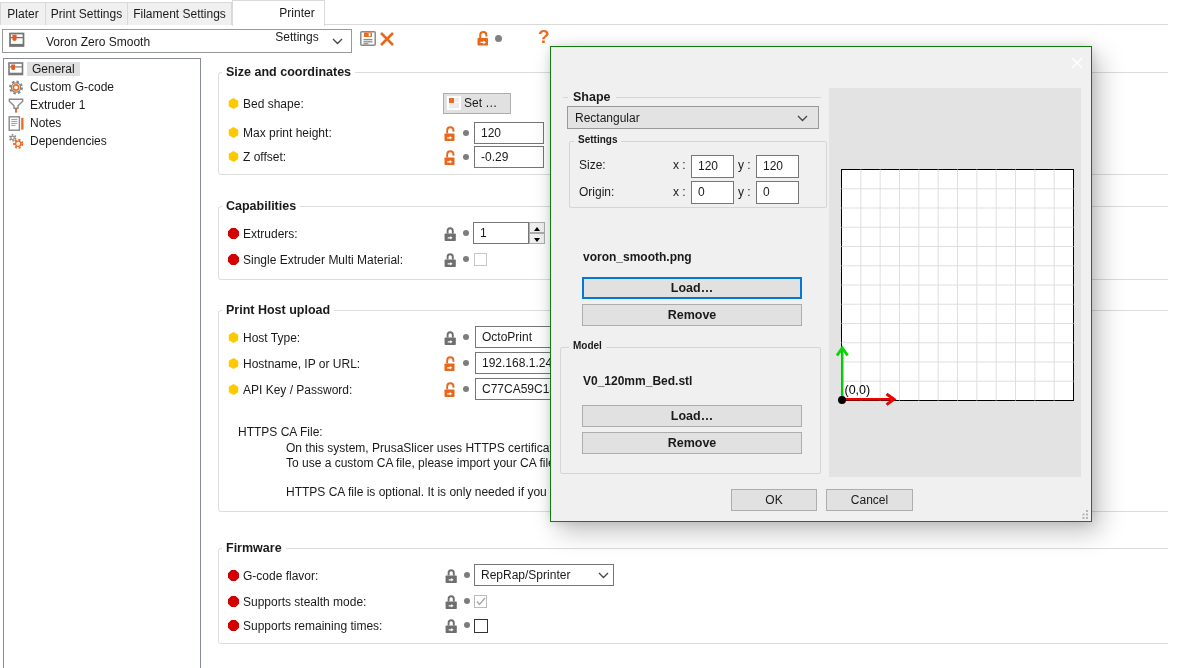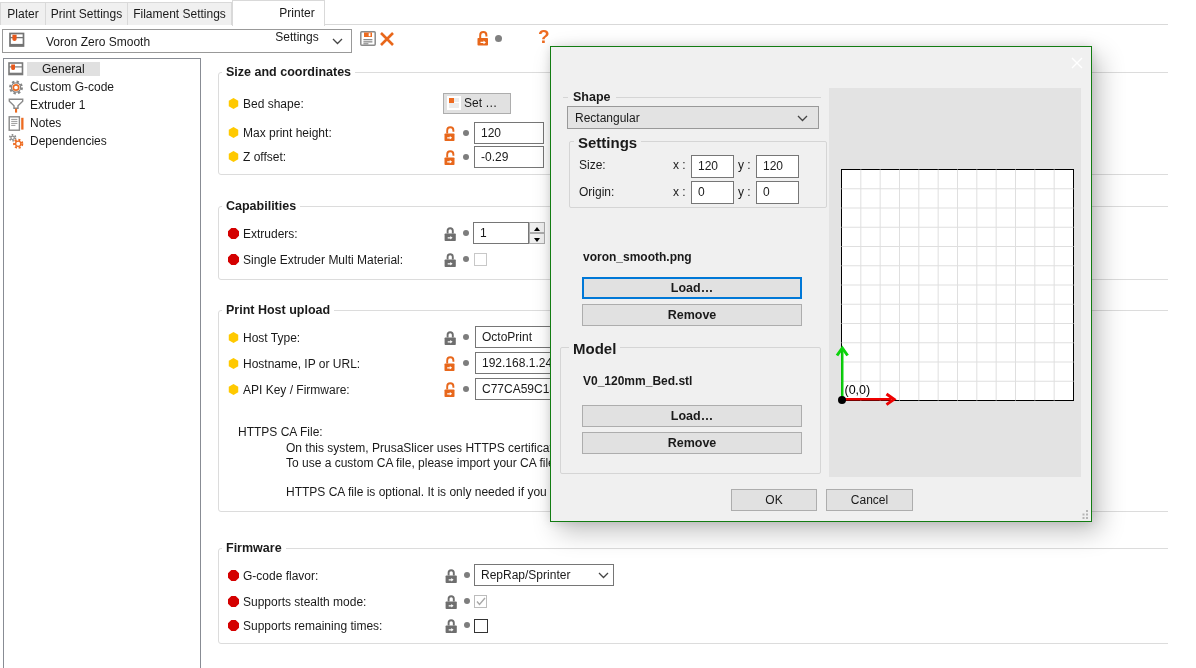--- a/index.html
+++ b/index.html
@@ -13,39 +13,39 @@
 .tab { position:absolute; top:2px; height:23px; background:#f0f0f0; border-right:1px solid #d9d9d9; border-top:1px solid #d9d9d9; line-height:22px; text-align:center; }
 .tab.first { border-left:1px solid #d9d9d9; }
 .tabactive { position:absolute; top:0; height:26px; background:#fff; border:1px solid #d9d9d9; border-bottom:none; line-height:24px; text-align:center; z-index:2; }
 
 
 .combo { border:1px solid #999; background:#fff; }
 
 
 .sidebar { left:3px; top:58px; width:198px; height:612px; border:1px solid #888c94; border-bottom:none; background:#fff; }
 .titem { position:absolute; left:30px; height:14px; line-height:14px; }
-.tsel { background:#e0e0e0; padding:0 15px; margin-left:-3px; }
+.tsel { background:#e0e0e0; padding:0 5px; margin-left:-3px; }
 
 
 .group { position:absolute; left:218px; width:982px; border:1px solid #dcdcdc; border-radius:3px; }
 .gtitle { position:absolute; top:-8px; left:3px; background:#fff; padding:0 4px; font-weight:bold; font-size:12.5px; }
 .bullet-y, .bullet-r { position:absolute; width:11px; height:11px;
   clip-path: polygon(50% 0, 93% 25%, 93% 75%, 50% 100%, 7% 75%, 7% 25%); }
 .bullet-y { background:#ffc900; }
 .bullet-r { background:#d40000; clip-path: polygon(30% 0, 70% 0, 100% 30%, 100% 70%, 70% 100%, 30% 100%, 0 70%, 0 30%); }
 .rlab { position:absolute; left:243px; height:14px; line-height:14px; }
 .input { position:absolute; border:1px solid #767676; background:#fff; line-height:20px; padding-left:6px; }
 .cb { position:absolute; width:13px; height:13px; background:#fff; }
 
 
 .dlg { left:550px; top:46px; width:542px; height:476px; background:#f0f0f0; border:1px solid #127c12;
   box-shadow: 0 0 10px rgba(0,0,0,0.13), 8px 10px 24px rgba(0,0,0,0.24); z-index:10; }
 .dtitle { position:absolute; left:0; top:0; width:540px; height:31px; background:#127c12; color:#fff; line-height:31px; padding-left:10px; font-size:12.5px; }
 .dgroup { position:absolute; border:1px solid #d5d5d5; border-radius:2px; }
-.dgtitle { position:absolute; top:-8px; left:8px; background:#f0f0f0; padding:0 4px; font-weight:bold; font-size:15px; }
+.dgtitle { position:absolute; top:-8px; left:8px; background:#f0f0f0; padding:0 4px; font-weight:bold; font-size:10px; }
 .btn { position:absolute; background:#e1e1e1; border:1px solid #adadad; text-align:center; }
 .btn b { font-size:12.5px; }
 .dinput { position:absolute; border:1px solid #767676; background:#fff; line-height:21px; padding-left:6px; }
 </style>
 </head>
 <body>
 <div id="app">
 
   <div class="abs tabstrip"></div>
   <div class="tab first" style="left:0; width:46px;">Plater</div>
@@ -215,21 +215,21 @@
   <div class="rlab" style="top:357px;">Hostname, IP or URL:</div>
   <svg class="abs" style="left:444px; top:356px;" width="14" height="16" viewBox="0 0 14 16">
     <path d="M3.2 7.5 V4.4 a3.1 3.1 0 0 1 6.2 0 V5.8" fill="none" stroke="#e8671b" stroke-width="1.9"></path>
     <rect x="0.5" y="7.5" width="10" height="7.5" rx="0.8" fill="#e8671b"></rect>
     <path d="M3.2 11.2 h2.6 v-1.1 l2.3 1.7 l-2.3 1.7 v-1.1 h-2.6 z" fill="#fff"></path>
   </svg>
   <div class="abs" style="left:463px; top:360px; width:6px; height:6px; border-radius:50%; background:#7d7d7d;"></div>
   <div class="input" style="left:475px; top:352px; width:200px; height:22px;">192.168.1.24</div>
 
   <div class="bullet-y" style="left:228px; top:384px;"></div>
-  <div class="rlab" style="top:383px;">API Key / Firmware:</div>
+  <div class="rlab" style="top:383px;">API Key / Password:</div>
   <svg class="abs" style="left:444px; top:382px;" width="14" height="16" viewBox="0 0 14 16">
     <path d="M3.2 7.5 V4.4 a3.1 3.1 0 0 1 6.2 0 V5.8" fill="none" stroke="#e8671b" stroke-width="1.9"></path>
     <rect x="0.5" y="7.5" width="10" height="7.5" rx="0.8" fill="#e8671b"></rect>
     <path d="M3.2 11.2 h2.6 v-1.1 l2.3 1.7 l-2.3 1.7 v-1.1 h-2.6 z" fill="#fff"></path>
   </svg>
   <div class="abs" style="left:463px; top:386px; width:6px; height:6px; border-radius:50%; background:#7d7d7d;"></div>
   <div class="input" style="left:475px; top:378px; width:200px; height:22px;">C77CA59C1327337D8C1FCAF32E59E893</div>
 
   <div class="abs" style="left:238px; top:425px;">HTTPS CA File:</div>
   <div class="abs" style="left:286px; top:441px; width:600px;">On this system, PrusaSlicer uses HTTPS certificates from the system Certificate Store or Keychain.</div>

